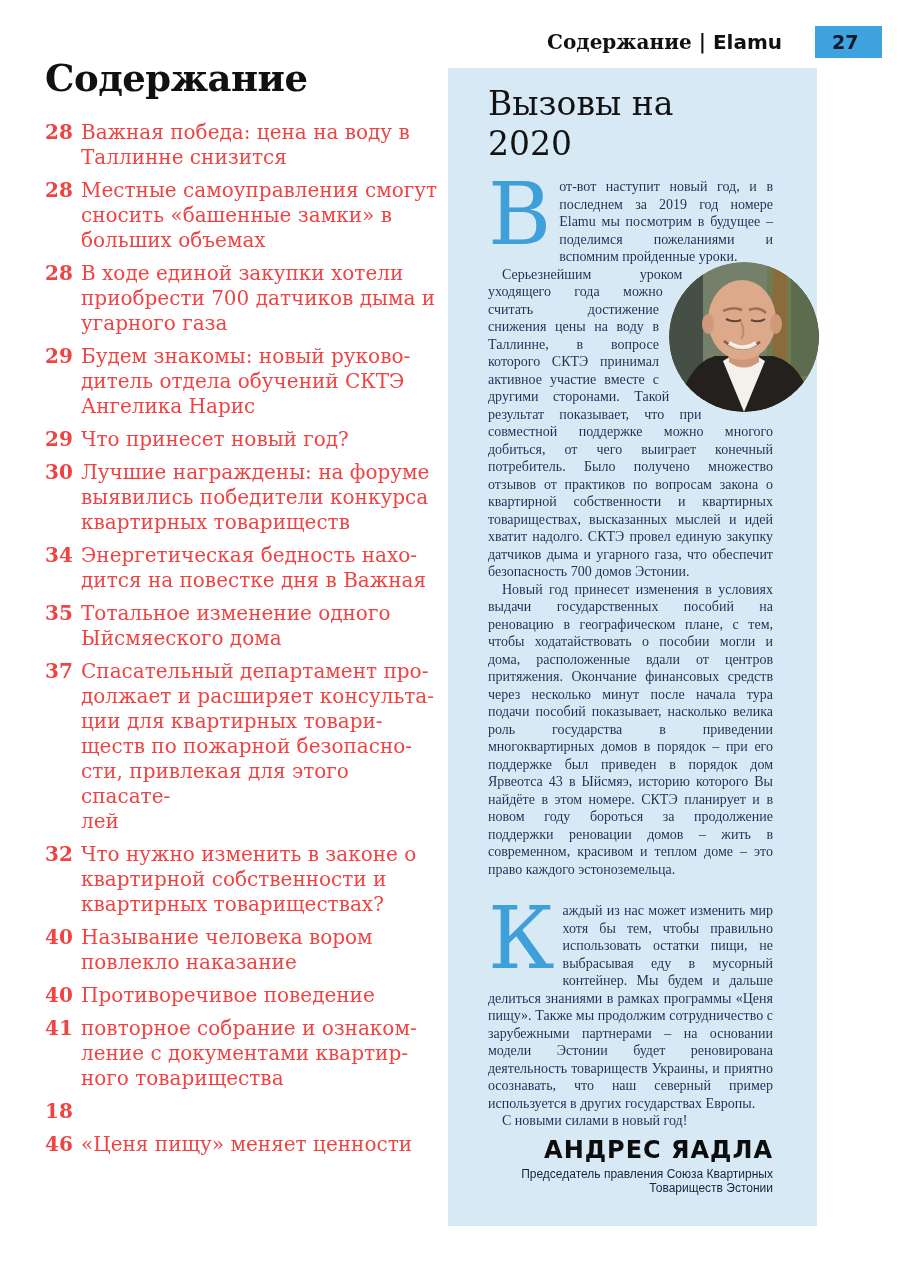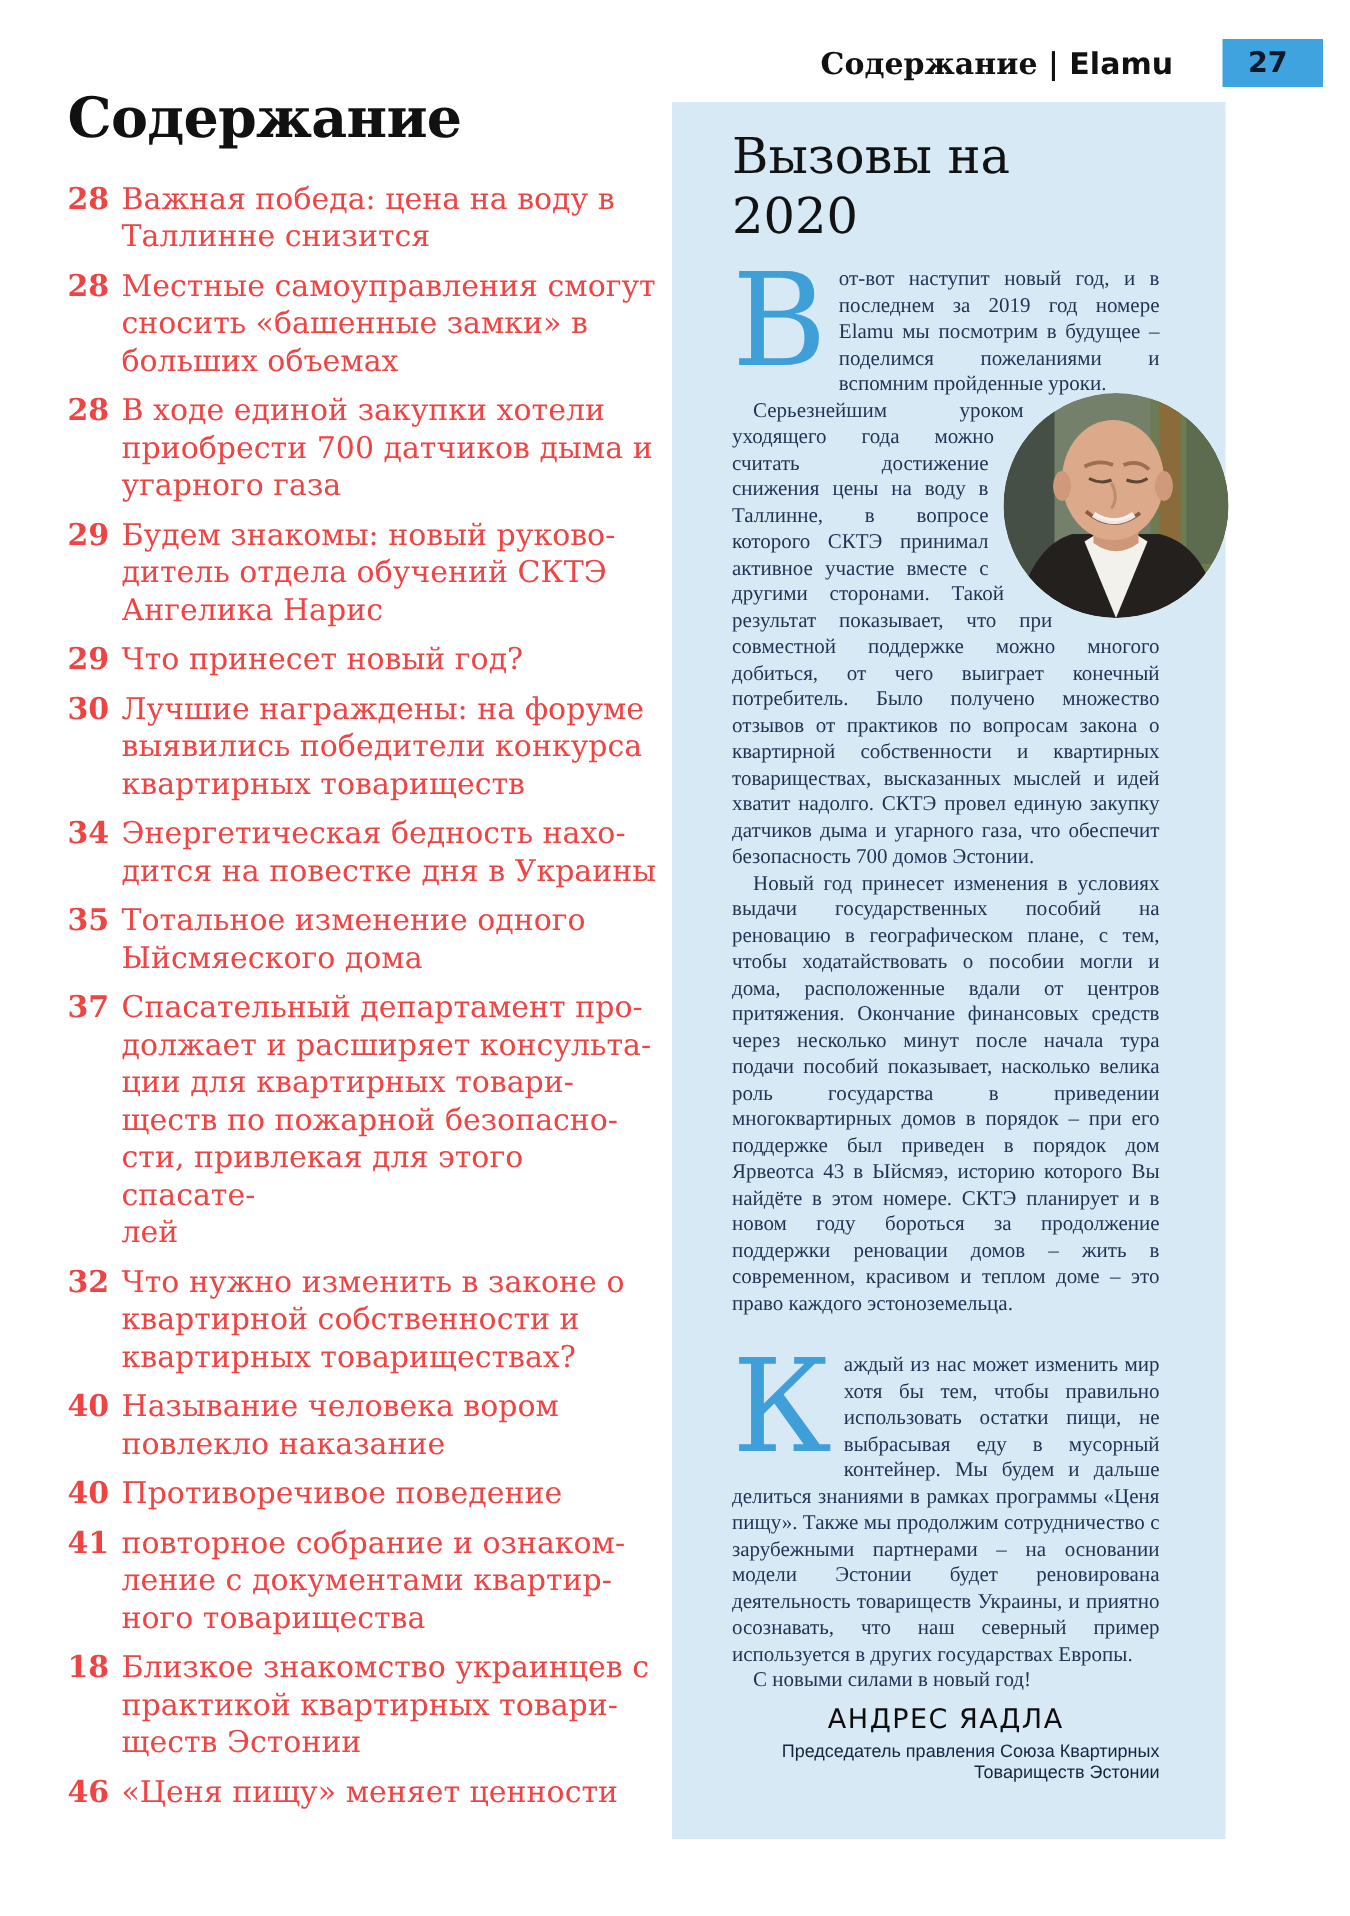--- a/index.html
+++ b/index.html
@@ -50,23 +50,23 @@
     float:left; color:#3F9FD8; font-size:86px; line-height:66px; height:68px;
     margin:3px 8px 0 0; font-family:"DejaVu Serif", serif;
   }
   .photo-wrap {
     float:right; width:150px; height:150px; border-radius:50%; overflow:hidden;
     margin:-4px -46px 4px 10px; shape-outside:circle(50%);
   }
   .photo-wrap svg { display:block; width:150px; height:150px; }
   .closing { text-indent:14px; }
   .sig-name {
-    margin-top:6px; text-align:center; color:#0d0d0d;
-    font-family:"DejaVu Sans", sans-serif; font-weight:normal;
-    font-size:18px; letter-spacing:1px;
+    margin-top:6px; text-align:right; color:#0d0d0d;
+    font-family:"DejaVu Sans", sans-serif; font-weight:bold;
+    font-size:24px; letter-spacing:1px;
   }
   .sig-title {
     margin-top:3px; text-align:right; color:#15243c;
     font-family:"Liberation Sans", sans-serif; font-size:12px;
   }
 </style>
 </head>
 <body>
 
 <div class="page">
@@ -108,21 +108,21 @@
         </div>
         <div class="toc-item">
           <span class="toc-page">30</span>
           <span class="toc-text">Лучшие награждены: на форуме
 выявились победители конкурса
 квартирных товариществ</span>
         </div>
         <div class="toc-item">
           <span class="toc-page">34</span>
           <span class="toc-text">Энергетическая бедность нахо-
-дится на повестке дня в Украины</span>
+дится на повестке дня в Важная</span>
         </div>
         <div class="toc-item">
           <span class="toc-page">35</span>
           <span class="toc-text">Тотальное изменение одного
 Ыйсмяеского дома</span>
         </div>
         <div class="toc-item">
           <span class="toc-page">37</span>
           <span class="toc-text">Спасательный департамент про-
 должает и расширяет консульта-
@@ -147,23 +147,20 @@
           <span class="toc-text">Противоречивое поведение</span>
         </div>
         <div class="toc-item">
           <span class="toc-page">41</span>
           <span class="toc-text">повторное собрание и ознаком-
 ление с документами квартир-
 ного товарищества</span>
         </div>
         <div class="toc-item">
           <span class="toc-page">18</span>
-          <span class="toc-text">Близкое знакомство украинцев с
-практикой квартирных товари-
-ществ Эстонии</span>
         </div>
         <div class="toc-item">
           <span class="toc-page">46</span>
           <span class="toc-text">«Ценя пищу» меняет ценности</span>
         </div>
       </div>
   </section>
 
   <aside class="article-box">
     <h2 class="article-title">Вызовы на

